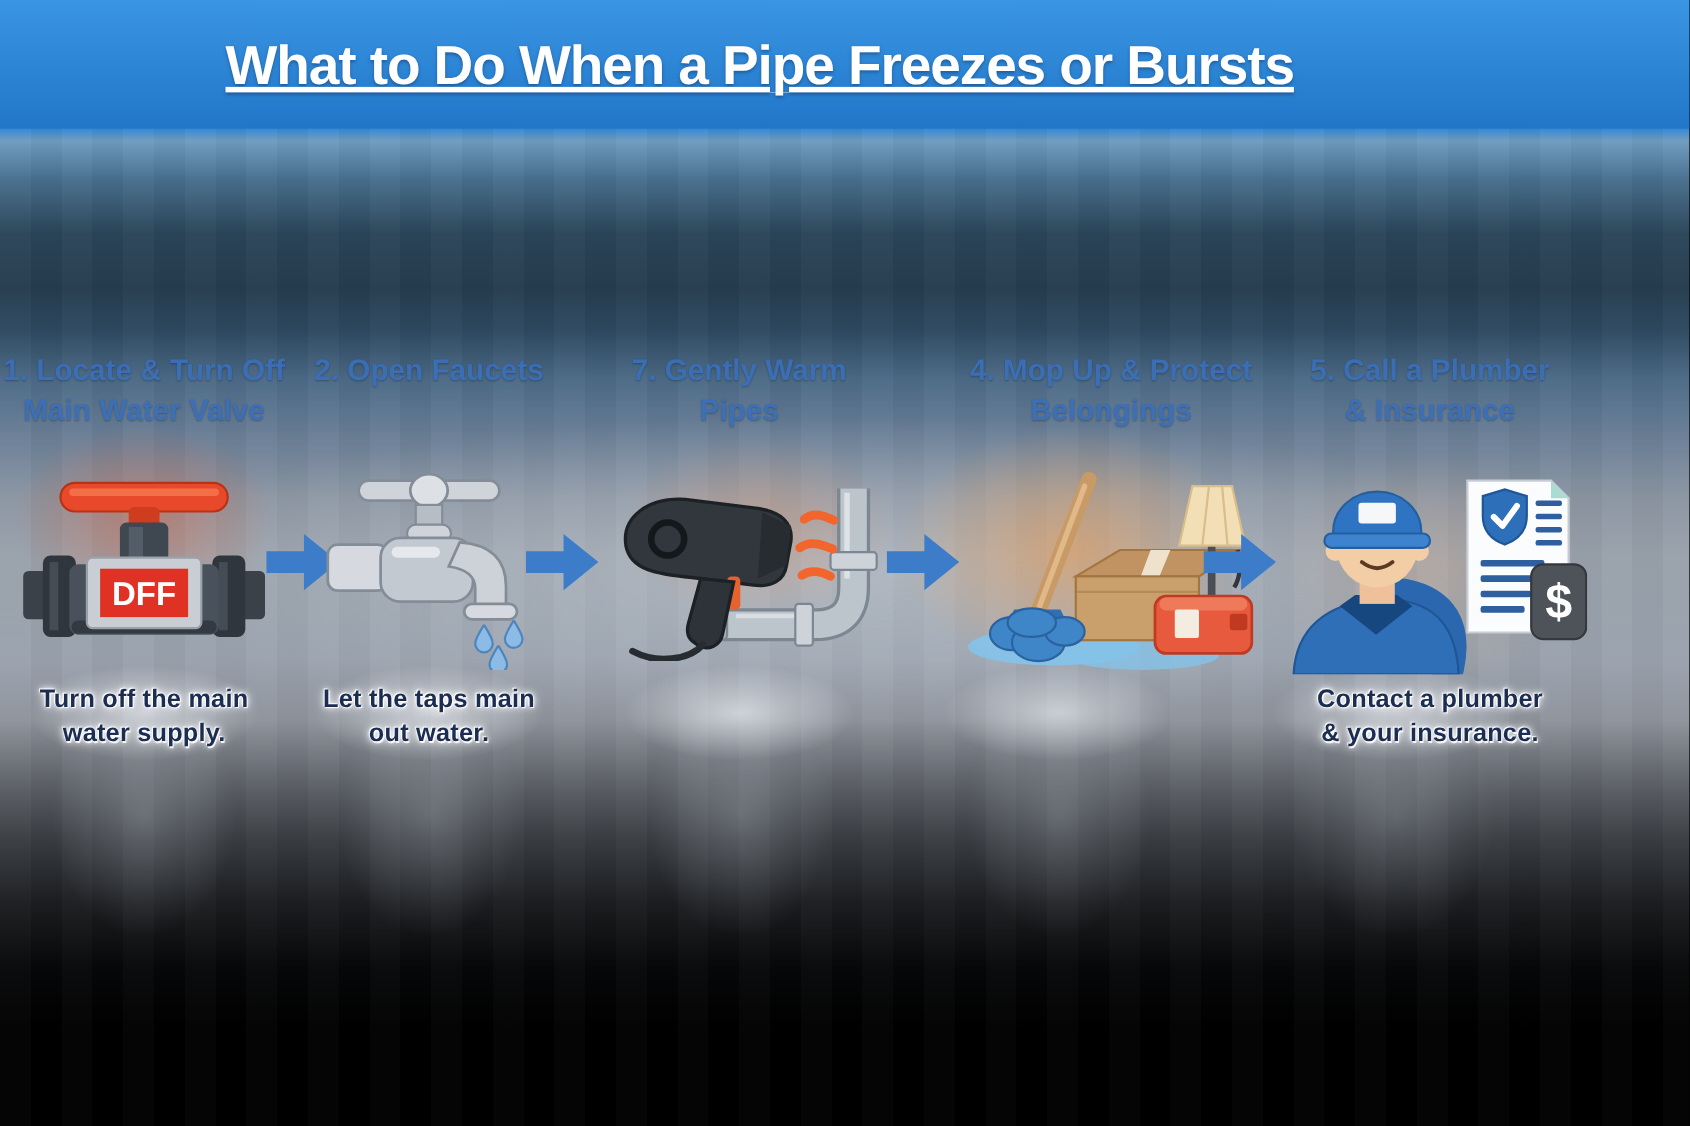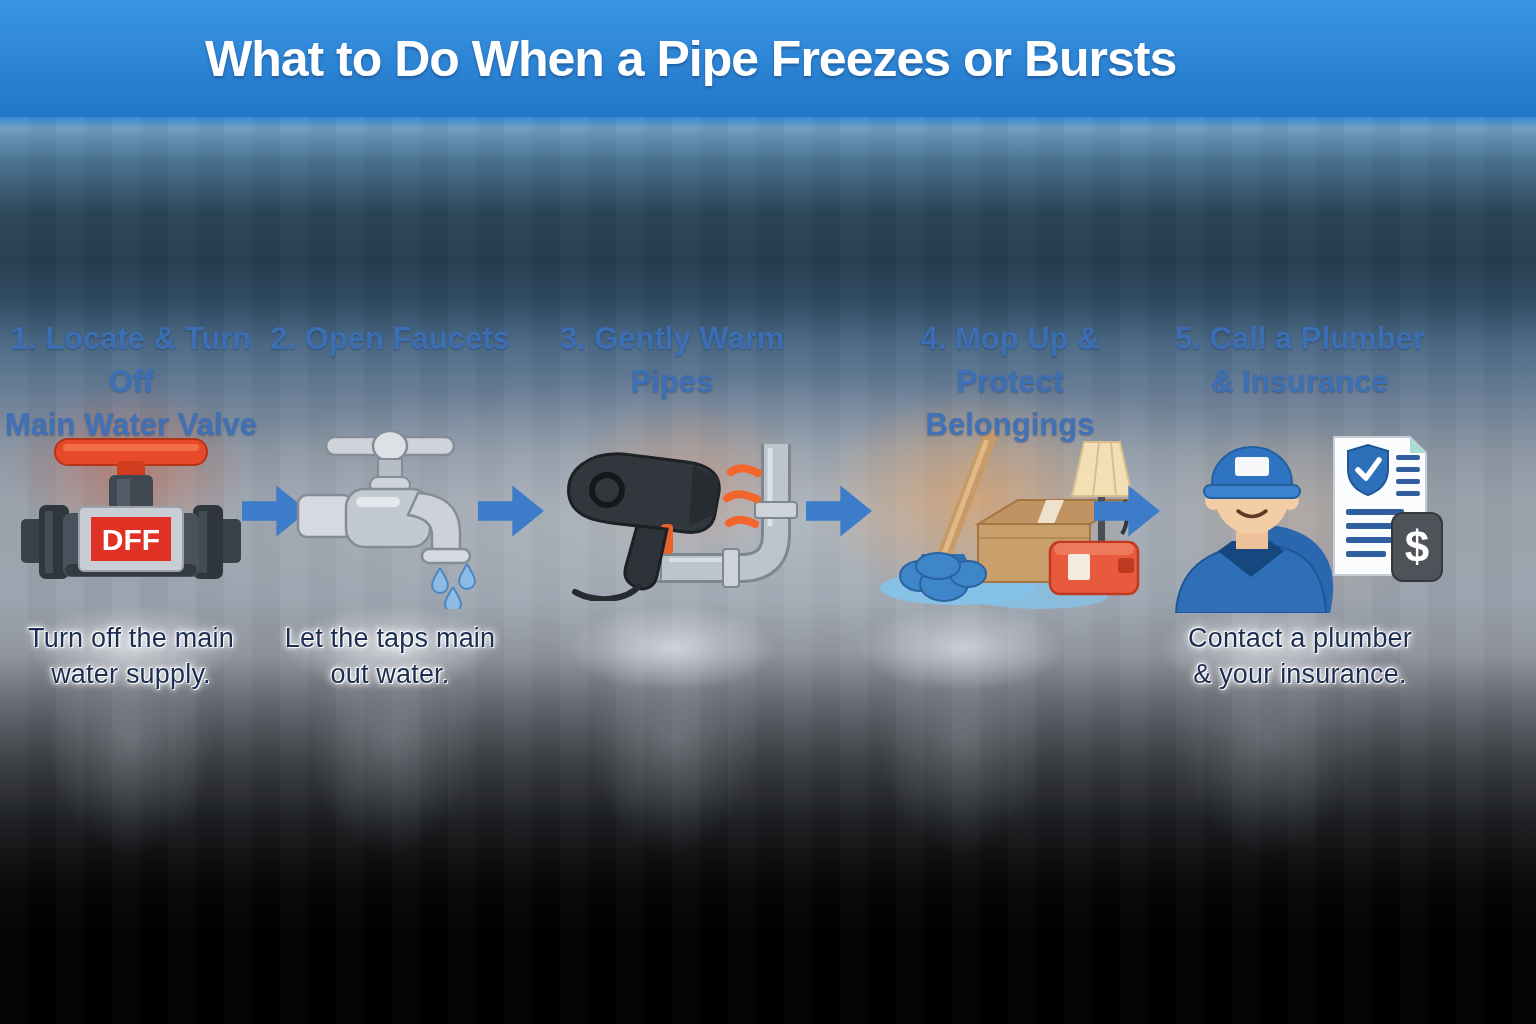--- a/index.html
+++ b/index.html
@@ -42,31 +42,32 @@
   }
   .header{
     position:absolute;left:0;top:0;width:100%;height:117px;
     background:linear-gradient(180deg,#3a95e4,#2176c8);
     display:flex;align-items:center;
   }
   .page-title{
     padding-left:205px;color:#ffffff;font-size:50px;font-weight:bold;
     letter-spacing:-1px;white-space:nowrap;
     text-shadow:0 2px 3px rgba(20,60,110,.55);
+    text-decoration:underline;
   }
   .step{position:absolute;top:318px;height:420px;display:flex;flex-direction:column;align-items:center;}
   .step-heading{
     height:92px;display:flex;align-items:flex-start;justify-content:center;
-    color:#3b6fb9;font-size:31px;font-weight:bold;line-height:1.38;
+    color:#3b6fb9;font-size:27px;font-weight:bold;line-height:1.38;
     text-align:center;white-space:pre-line;opacity:.92;
     text-shadow:0 1px 2px rgba(10,20,40,.35);
   }
   .step-icon{height:206px;display:flex;align-items:center;justify-content:flex-end;}
   .step-caption{
-    margin-top:4px;color:#1c2d52;font-size:27px;font-weight:normal;line-height:1.35;
+    margin-top:4px;color:#1c2d52;font-size:23px;font-weight:bold;line-height:1.35;
     text-align:center;white-space:pre-line;letter-spacing:.2px;
     text-shadow:0 0 3px #fff,0 0 6px #fff,0 0 10px rgba(255,255,255,.95),
                 1px 1px 0 rgba(255,255,255,.85),-1px -1px 0 rgba(255,255,255,.85);
   }
   .s1{left:0px;width:262px;}
   .s2{left:264px;width:252px;}
   .s3{left:536px;width:272px;}
   .s4{left:828px;width:268px;margin-left:48px;}
   .s5{left:1160px;width:280px;}
   .arrow{
@@ -141,21 +142,21 @@
         </g>
       </svg>
     </div>
     <div class="step-caption">Let the taps main
 out water.</div>
   </div>
 
   <div class="arrow a2"></div>
 
   <div class="step s3">
-    <div class="step-heading">3. Gently Warm Pipes</div>
+    <div class="step-heading">7. Gently Warm Pipes</div>
     <div class="step-icon">
       <svg viewBox="0 0 255 175" width="255" height="175">
         <g>
           <path d="M231 18 L231 108 Q231 142 196 142 L112 142" fill="none" stroke="#7c8791" stroke-width="30"></path>
           <path d="M231 18 L231 108 Q231 142 196 142 L112 142" fill="none" stroke="#bcc4cc" stroke-width="24"></path>
           <path d="M225 22 L225 100" stroke="#e6eaee" stroke-width="5" opacity=".8"></path>
           <path d="M124 134 L192 134" stroke="#e6eaee" stroke-width="4" opacity=".7"></path>
           <rect x="210" y="76" width="42" height="16" rx="3" fill="#cdd3d9" stroke="#7c8791" stroke-width="2"></rect>
           <rect x="178" y="123" width="16" height="38" rx="3" fill="#cdd3d9" stroke="#7c8791" stroke-width="2"></rect>
           <rect x="100" y="128" width="16" height="28" rx="5" fill="#aab2bb" stroke="#7c8791" stroke-width="2"></rect>

